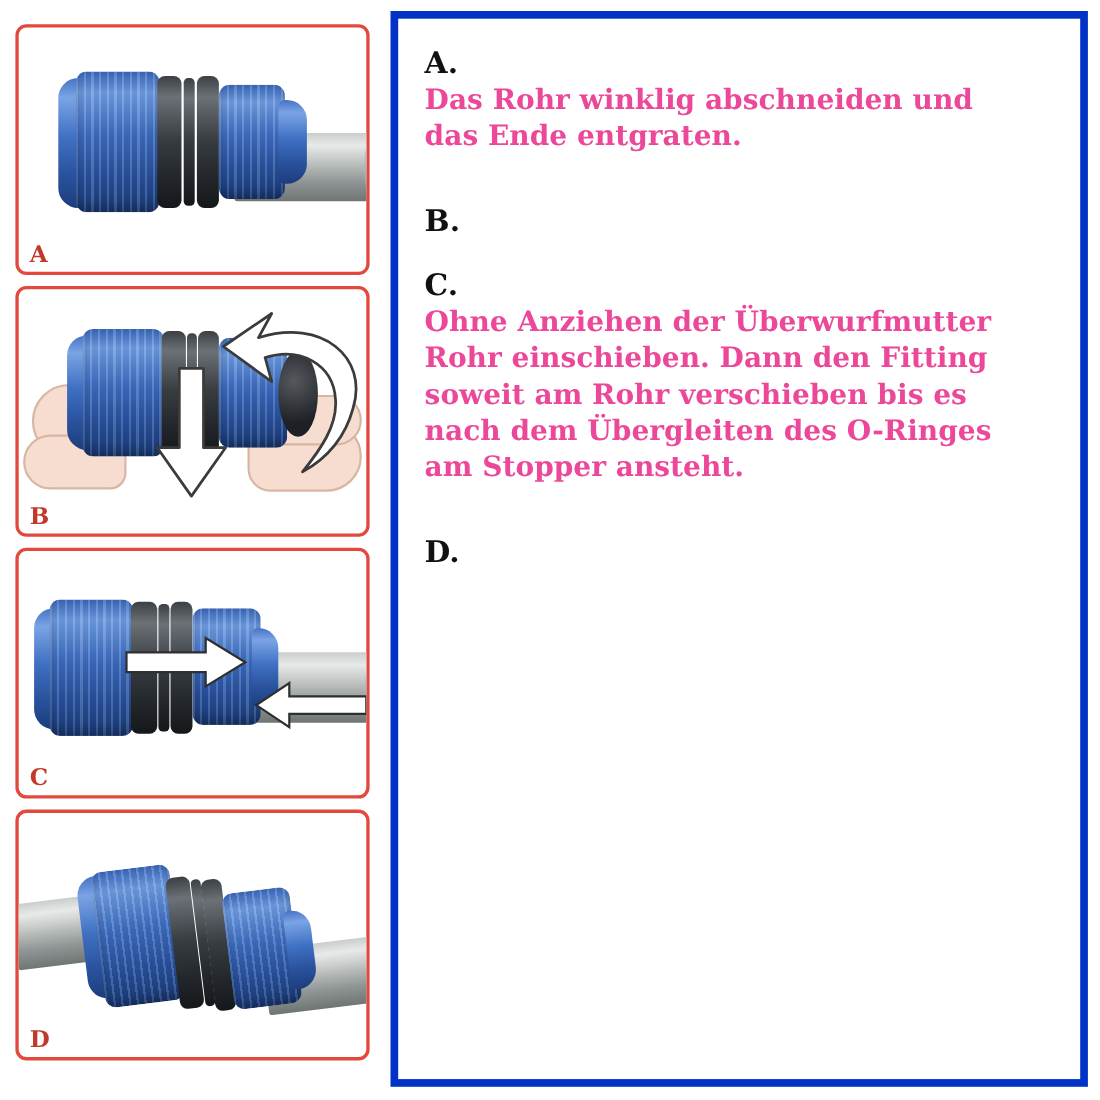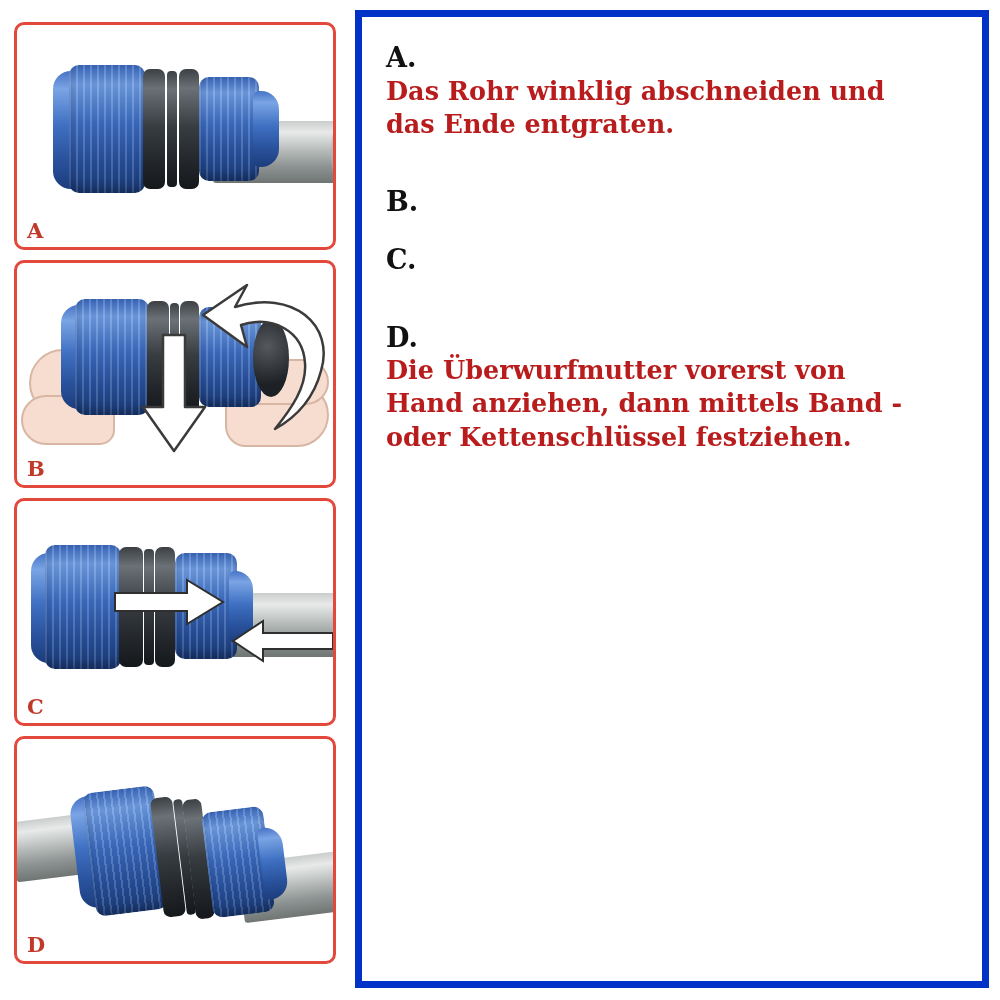--- a/index.html
+++ b/index.html
@@ -145,21 +145,21 @@
     font-family: "DejaVu Serif", serif;
     font-size: 27px;
     font-weight: bold;
     color: #111111;
     line-height: 1.25;
   }
   .step-text {
     font-family: "DejaVu Serif", serif;
     font-size: 25.5px;
     font-weight: bold;
-    color: #b91c1c;
+    color: #ec4899;
     line-height: 1.30;
     white-space: pre-line;
   }
   .gap-big { height: 38px; }
   .gap-mid { height: 18px; }
 </style>
 </head>
 <body>
 
 <div id="page">
@@ -265,26 +265,28 @@
     <div class="gap-big"></div>
 
     <div class="step">
       <div class="step-letter">B.</div>
     </div>
 
     <div class="gap-mid"></div>
 
     <div class="step">
       <div class="step-letter">C.</div>
+      <div class="step-text">Ohne Anziehen der Überwurfmutter
+Rohr einschieben. Dann den Fitting
+soweit am Rohr verschieben bis es
+nach dem Übergleiten des O-Ringes
+am Stopper ansteht.</div>
     </div>
 
     <div class="gap-big"></div>
 
     <div class="step">
       <div class="step-letter">D.</div>
-      <div class="step-text">Die Überwurfmutter vorerst von
-Hand anziehen, dann mittels Band -
-oder Kettenschlüssel festziehen.</div>
     </div>
 
   </div>
 
 </div>
 
 </body></html>

